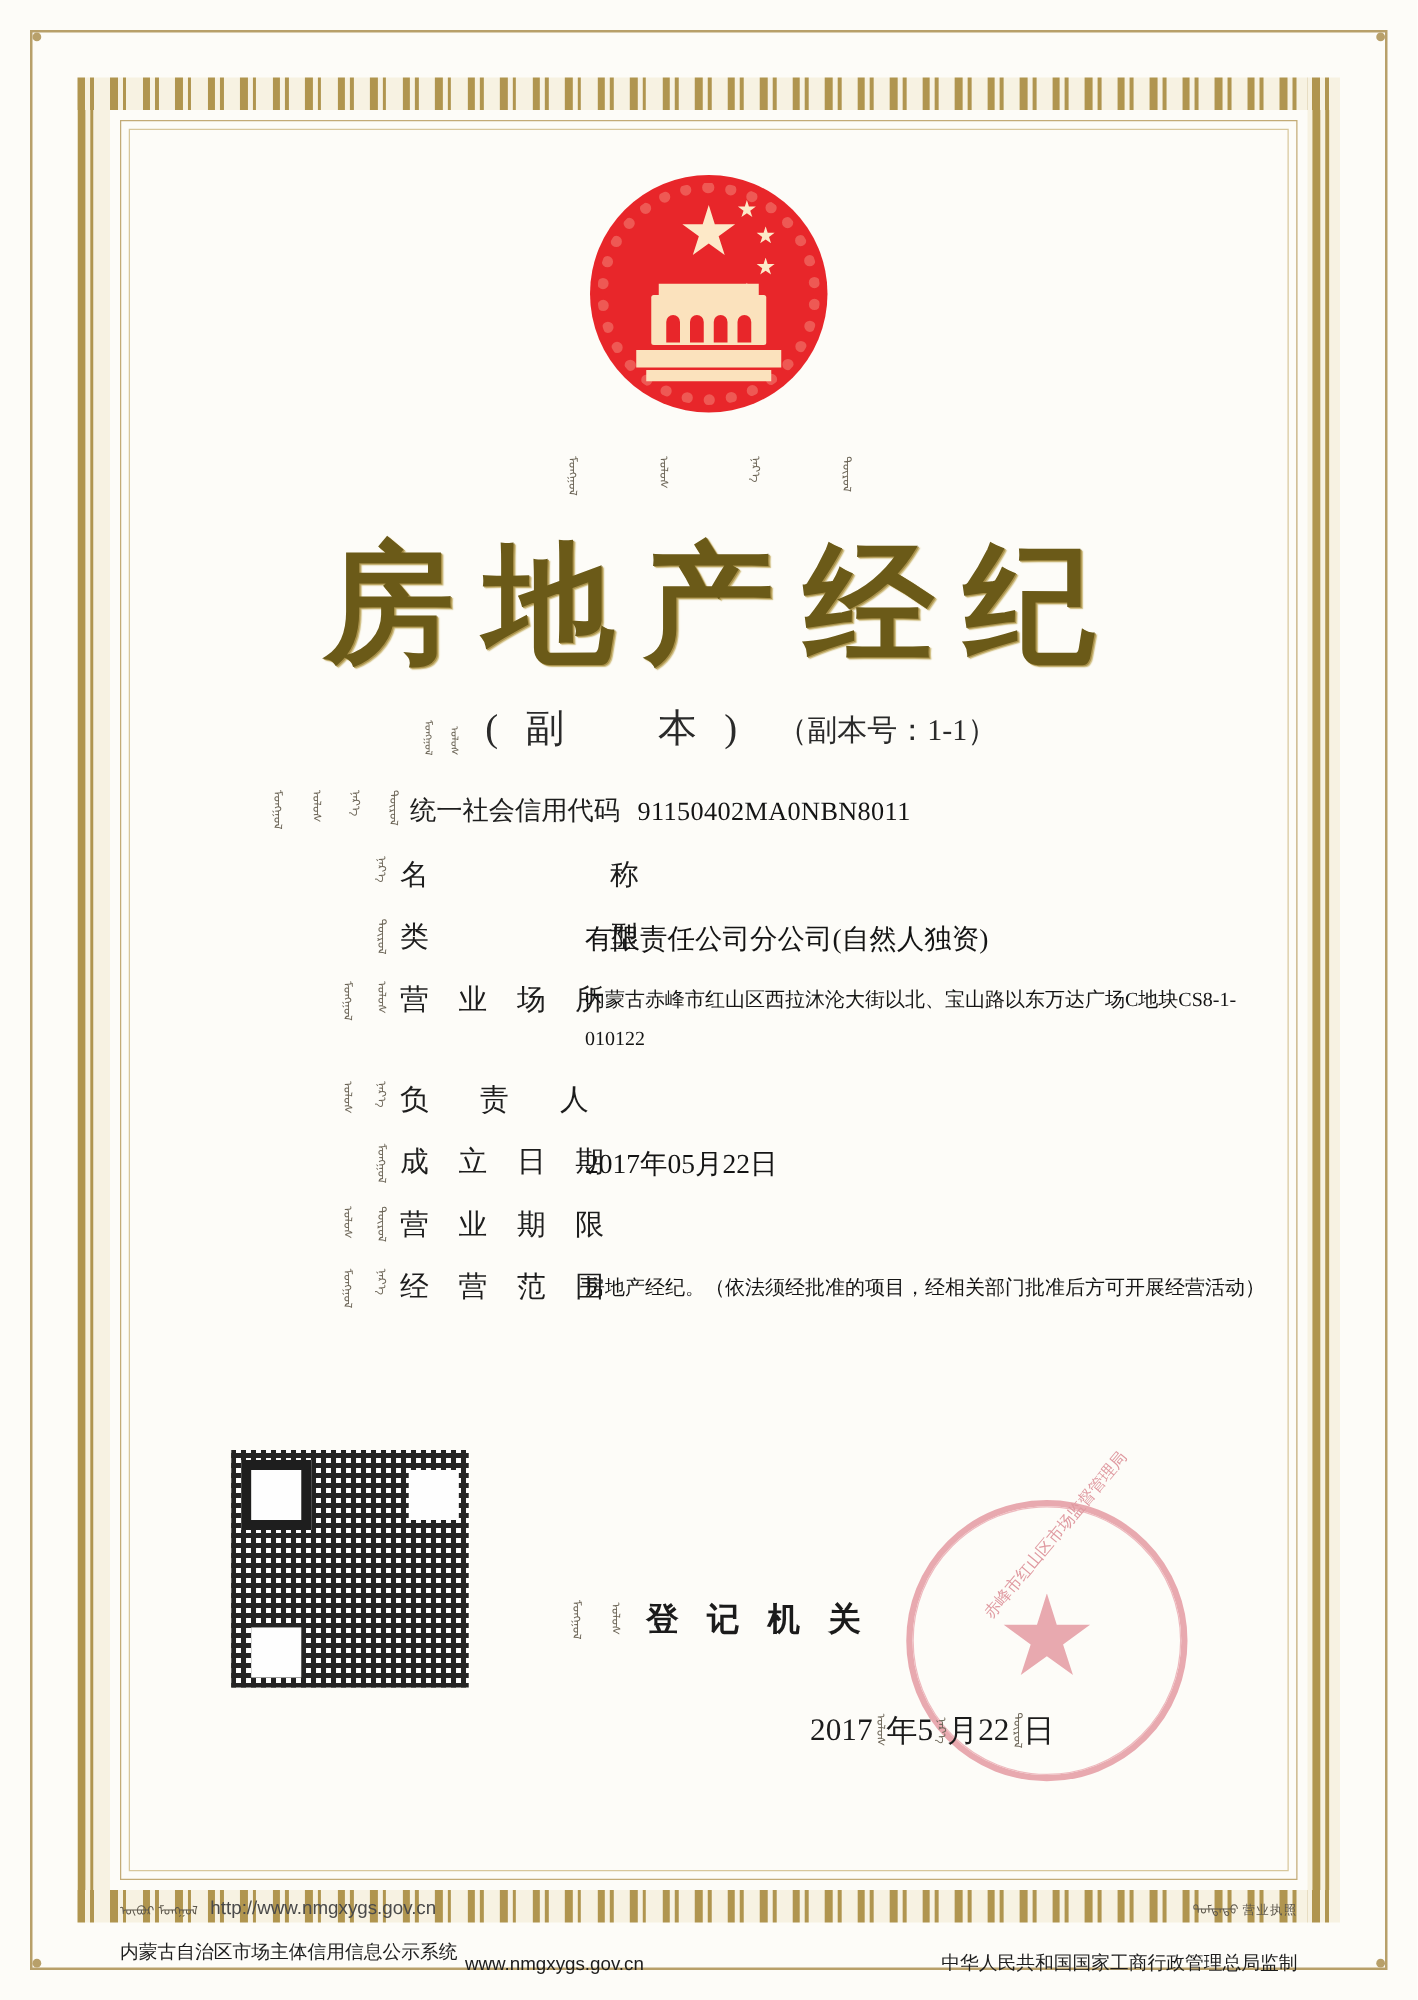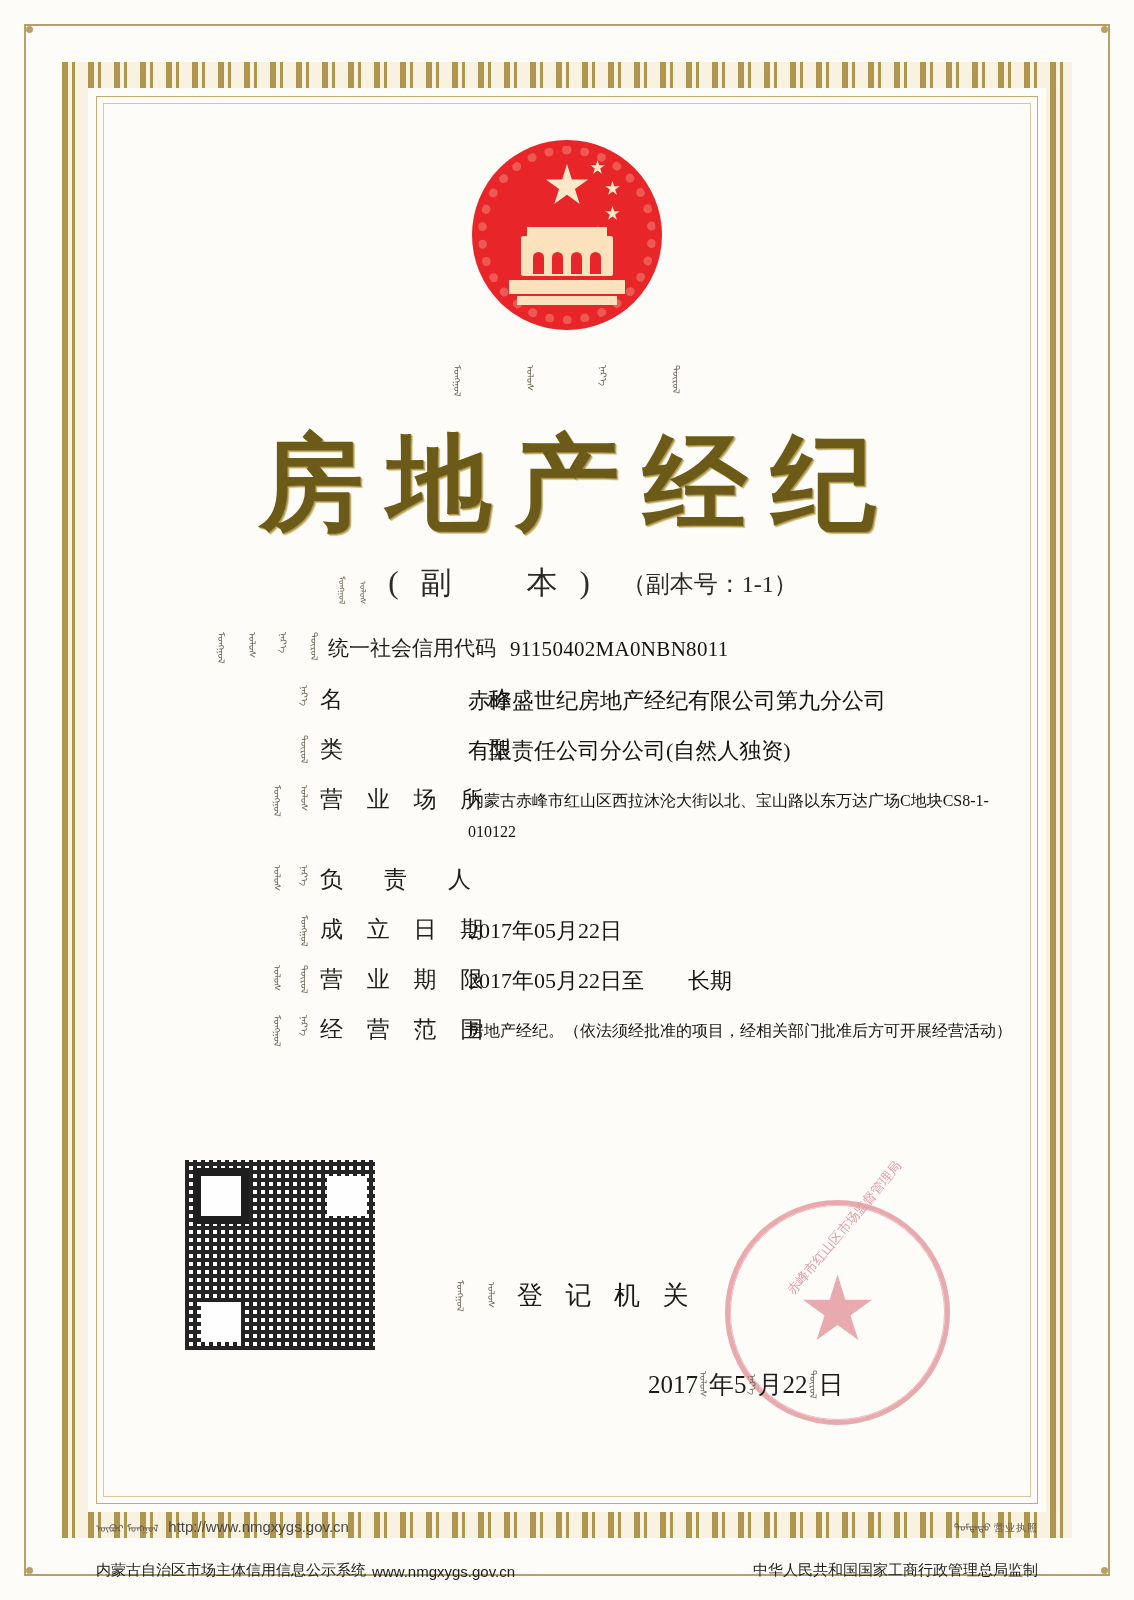--- a/index.html
+++ b/index.html
@@ -291,20 +291,21 @@
     left: 455px;
     top: 1278px;
     display: flex;
     align-items: center;
     gap: 20px;
   }
   .registry .cn {
     font-size: 26px;
     letter-spacing: 8px;
     color: #1b1b1b;
+    font-weight: bold;
   }
   .seal {
     position: absolute;
     left: 725px;
     top: 1200px;
     width: 215px;
     height: 215px;
     border: 5px solid #e08a94;
     border-radius: 50%;
     opacity: .72;
@@ -441,21 +442,20 @@
       </div>
       <div class="cn">统一社会信用代码</div>
       <div class="fvalue code" style="flex:none;padding-left:14px;">91150402MA0NBN8011</div>
     </div>
 
     <div class="frow">
       <div class="flabel-mong">
         <span class="mong">ᠨᠡᠷ᠎ᠡ</span>
       </div>
       <div class="flabel-cn sp6">名　　　称</div>
-      <div class="fvalue">赤峰盛世纪房地产经纪有限公司第九分公司</div>
     </div>
 
     <div class="frow">
       <div class="flabel-mong">
         <span class="mong">ᠲᠥᠷᠥᠯ</span>
       </div>
       <div class="flabel-cn sp6">类　　　型</div>
       <div class="fvalue">有限责任公司分公司(自然人独资)</div>
     </div>
 
@@ -483,21 +483,20 @@
       <div class="flabel-cn sp4">成 立 日 期</div>
       <div class="fvalue">2017年05月22日</div>
     </div>
 
     <div class="frow">
       <div class="flabel-mong">
         <span class="mong">ᠤᠯᠤᠰ</span>
         <span class="mong">ᠲᠥᠷᠥᠯ</span>
       </div>
       <div class="flabel-cn sp4">营 业 期 限</div>
-      <div class="fvalue">2017年05月22日至　　长期</div>
     </div>
 
     <div class="frow">
       <div class="flabel-mong">
         <span class="mong">ᠮᠣᠩᠭᠣᠯ</span>
         <span class="mong">ᠨᠡᠷ᠎ᠡ</span>
       </div>
       <div class="flabel-cn sp4">经 营 范 围</div>
       <div class="fvalue small">房地产经纪。（依法须经批准的项目，经相关部门批准后方可开展经营活动）</div>
     </div>
@@ -534,21 +533,21 @@
     <div class="footer-top">
       <div style="display:flex;align-items:flex-end;gap:10px;">
         <span class="mong-h">ᠥᠪᠥᠷ ᠮᠣᠩᠭᠣᠯ</span>
         <span class="url">http://www.nmgxygs.gov.cn</span>
       </div>
       <div>
         <span class="mong-h">ᠳᠤᠮᠳᠠᠳᠤ 营业执照</span>
       </div>
     </div>
     <div class="footer-bot">
-      <div style="display:flex;align-items:flex-end;gap:6px;">
+      <div style="display:flex;align-items:center;gap:6px;">
         <span>内蒙古自治区市场主体信用信息公示系统</span>
         <span class="url">www.nmgxygs.gov.cn</span>
       </div>
       <div>中华人民共和国国家工商行政管理总局监制</div>
     </div>
   </div>
 
 </div>
 
 </body></html>

